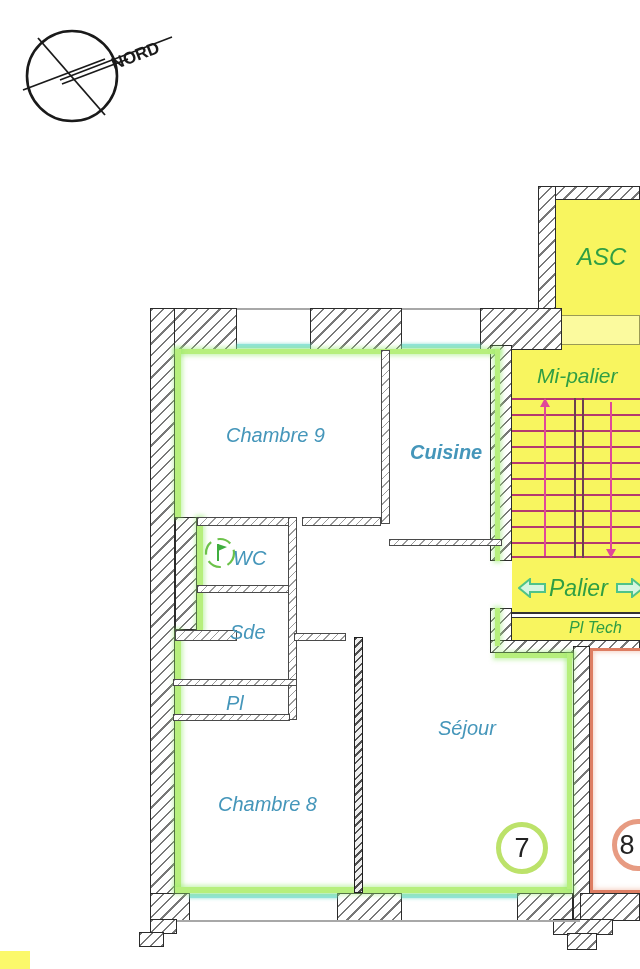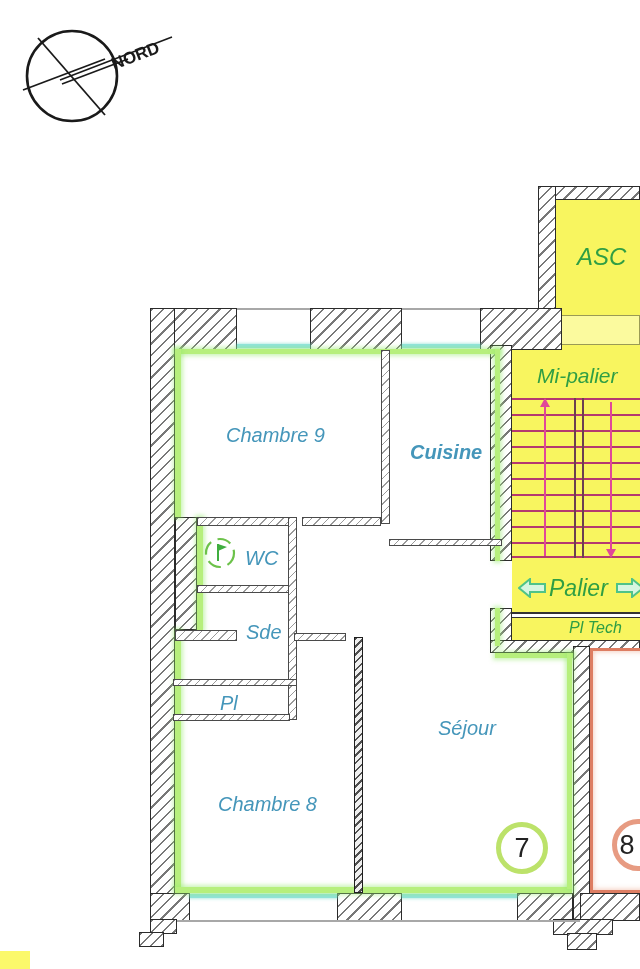--- a/index.html
+++ b/index.html
@@ -132,23 +132,23 @@
     <polygon points="15,8 24,11 15,15" fill="#3fae3f"></polygon>
   </svg>
 
   <div class="glabel" style="left:577px;top:243px;font-size:24px;">ASC</div>
   <div class="glabel" style="left:537px;top:364px;font-size:21px;">Mi-palier</div>
   <div class="glabel" style="left:549px;top:575px;font-size:23px;">Palier</div>
   <div class="glabel" style="left:556px;top:619px;font-size:16px;margin-left:13px;">Pl Tech</div>
 
   <div class="rlabel" style="left:226px;top:424px;">Chambre 9</div>
   <div class="rlabel" style="left:410px;top:441px;font-weight:bold;">Cuisine</div>
-  <div class="rlabel" style="left:245px;top:547px;font-style:italic;">WC</div>
-  <div class="rlabel" style="left:246px;top:621px;">Sde</div>
-  <div class="rlabel" style="left:220px;top:692px;text-align:center;">Pl</div>
+  <div class="rlabel" style="left:233px;top:547px;font-style:italic;">WC</div>
+  <div class="rlabel" style="left:230px;top:621px;">Sde</div>
+  <div class="rlabel" style="left:226px;top:692px;text-align:center;">Pl</div>
   <div class="rlabel" style="left:218px;top:793px;">Chambre 8</div>
   <div class="rlabel" style="left:438px;top:717px;">Séjour</div>
 
   <div class="apt8"></div>
 
   <div class="lotcircle" style="left:496px;top:822px;border:5px solid #bce26a;">
     <span>7</span>
   </div>
   <div class="lotcircle" style="left:612px;top:819px;border:5px solid #e79b82;">
     <span style="margin-right:22px;">8</span>

